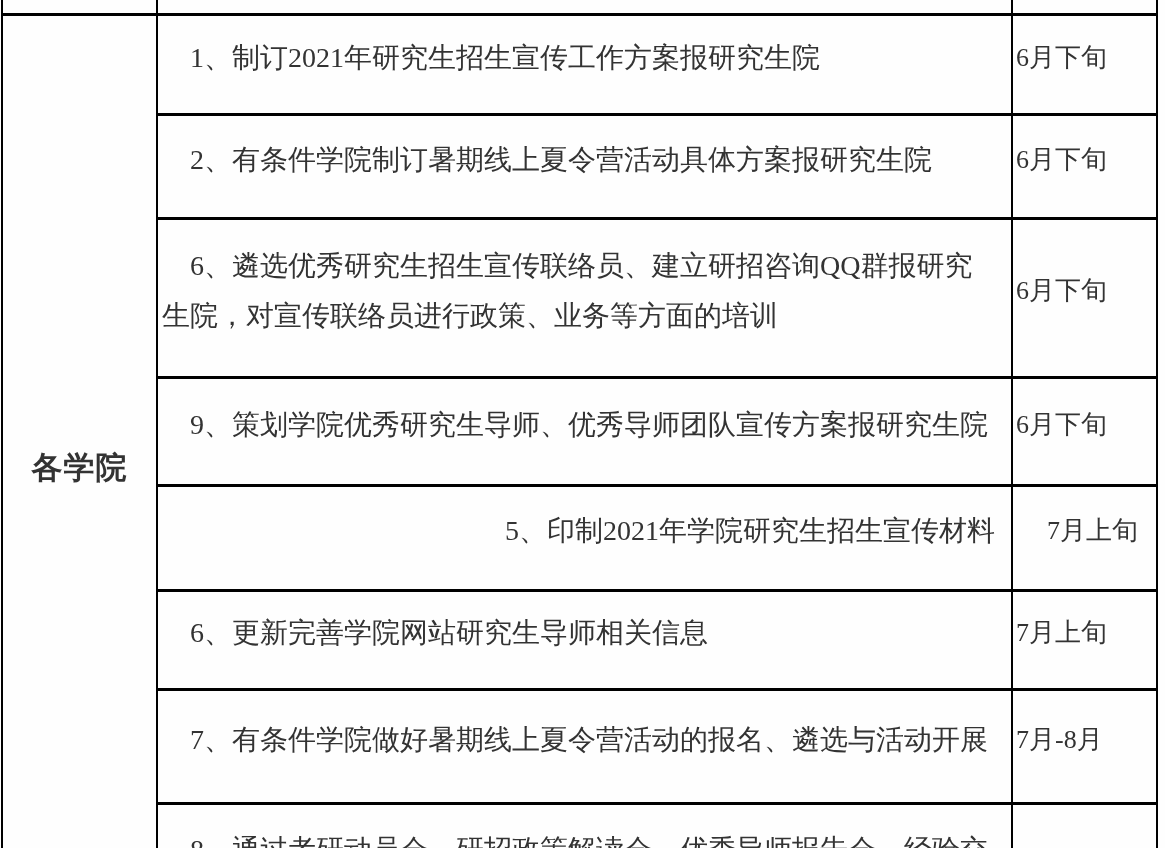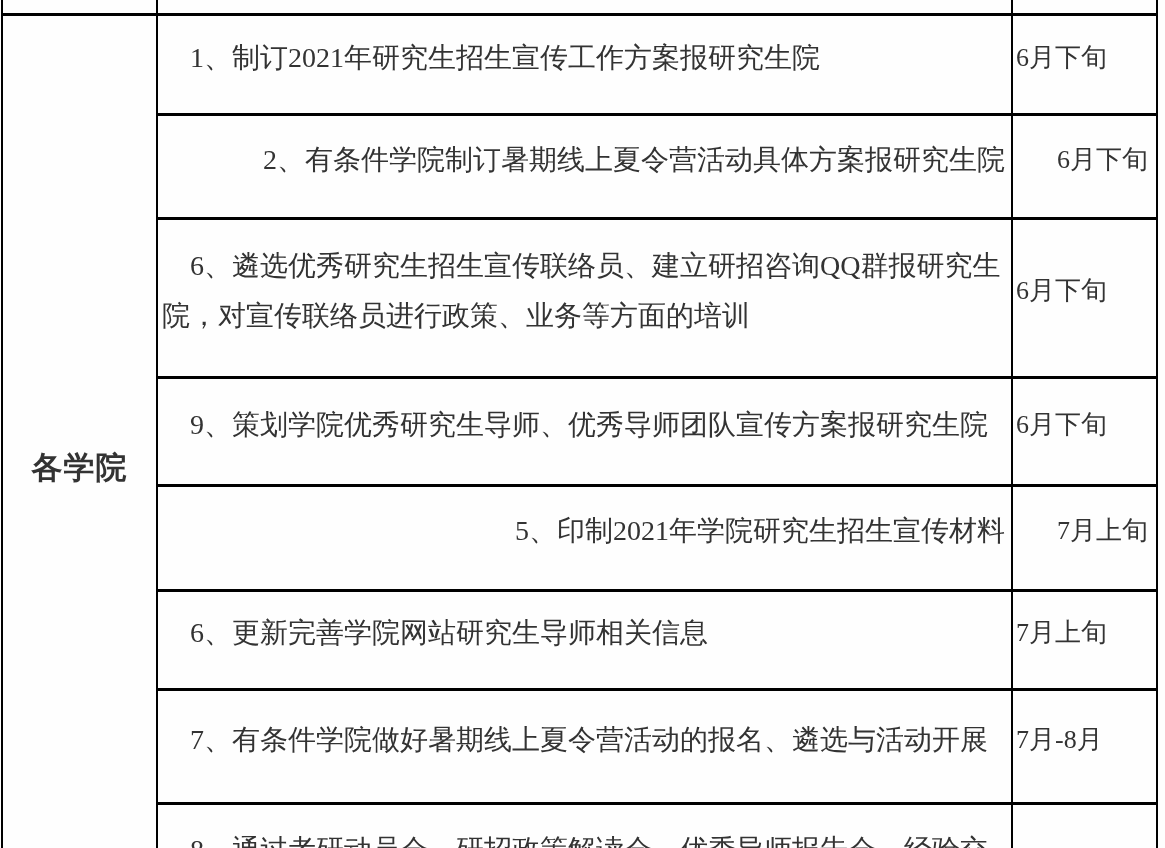--- a/index.html
+++ b/index.html
@@ -30,21 +30,21 @@
     border-top: 3px solid #000000;
     border-bottom: 3px solid #000000;
     overflow: hidden;
   }
   col.c1 { width: 155px; }
   col.c2 { width: 855px; }
   col.c3 { width: 145px; }
 
   tr.r0 td { height: 17px; }
   tr.r1 td { height: 83px; }
-  tr.r2 td { height: 87px; text-align: right; }
+  tr.r2 td { height: 87px; }
   tr.r3 td { height: 142px; }
   tr.r4 td { height: 91px; }
   tr.r5 td { height: 88px; text-align: right; }
   tr.r6 td { height: 82px; margin-top: 36px; }
   tr.r7 td { height: 97px; }
   tr.r8 td { height: 139px; }
 
   td.cat {
     text-align: center;
     vertical-align: middle;
@@ -52,30 +52,30 @@
     font-weight: bold;
     color: #333333;
     padding: 0 4px 38px 4px;
     letter-spacing: 1px;
   }
   td.task {
     vertical-align: middle;
     font-size: 28px;
     line-height: 50px;
     text-align: left;
-    padding: 0 6px 14px 4px;
+    padding: 0 16px 14px 4px;
     text-indent: 28px;
     color: #333333;
   }
   td.time {
     vertical-align: middle;
     font-size: 26px;
     line-height: 50px;
     text-align: left;
-    padding: 0 8px 14px 3px;
+    padding: 0 18px 14px 3px;
     white-space: nowrap;
     color: #333333;
   }
 </style>
 </head>
 <body>
 
 <div class="page">
   <table class="schedule">
     <colgroup>

